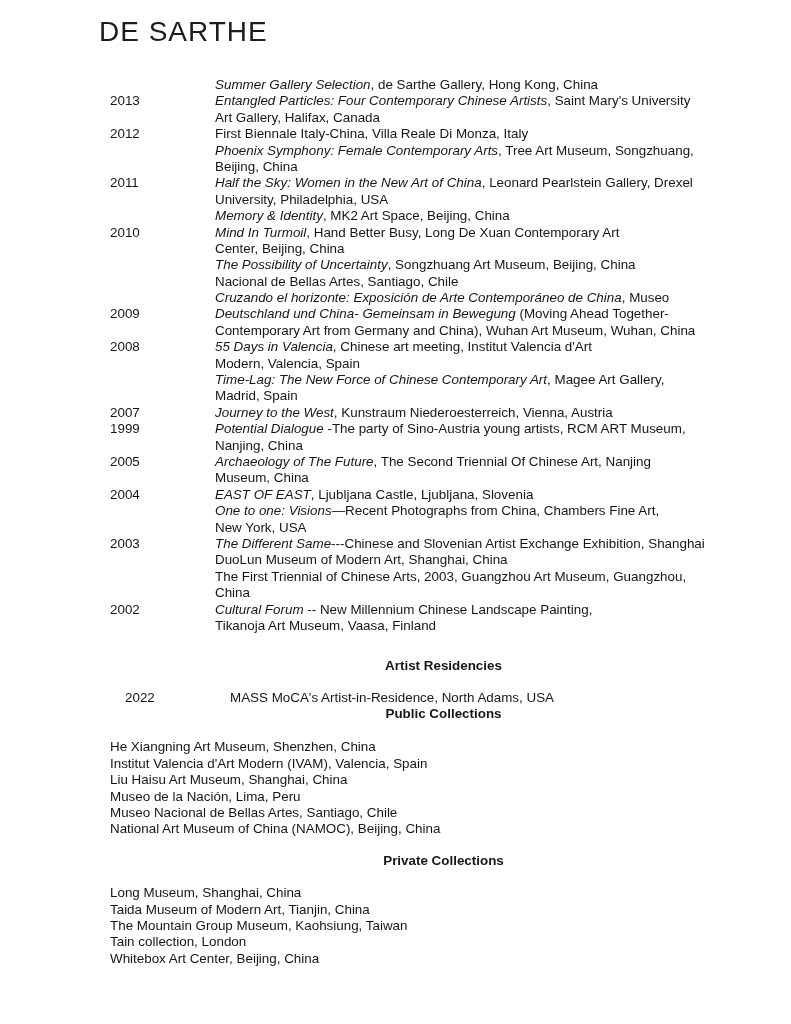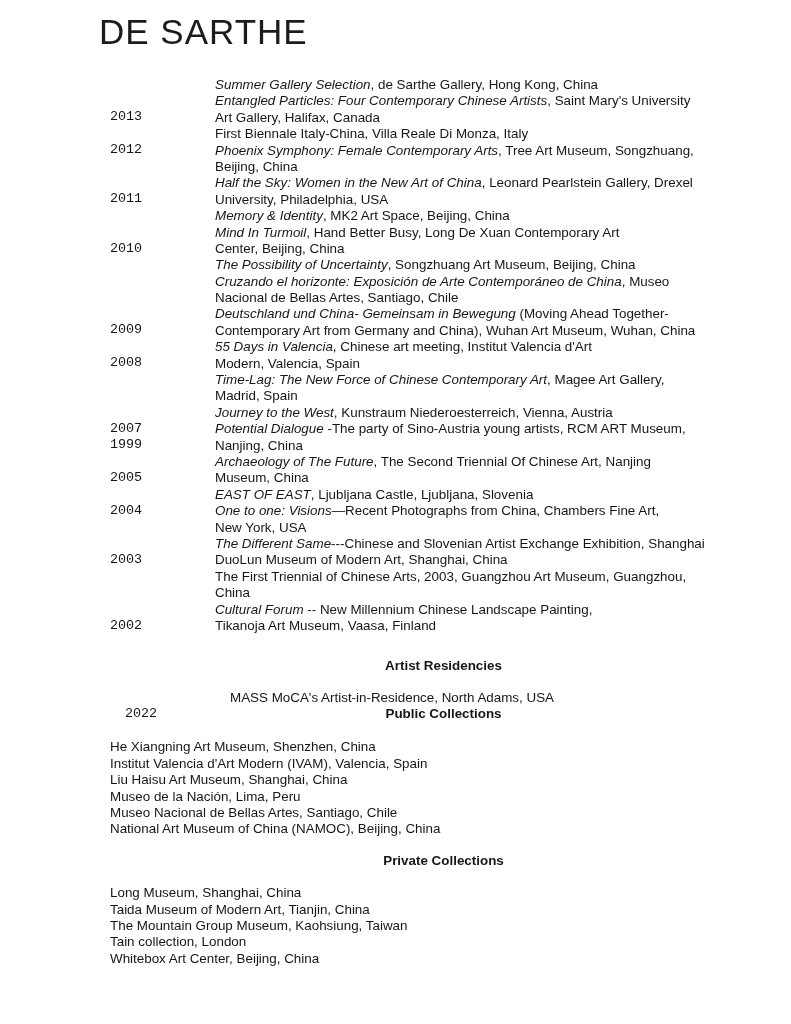--- a/index.html
+++ b/index.html
@@ -11,35 +11,35 @@
     font-family: "Liberation Sans", sans-serif;
     font-size: 13.4px;
     line-height: 16.4px;
     color: #161616;
     overflow: hidden;
   }
   .logo {
     position: absolute;
     left: 99px;
     top: 15px;
-    font-size: 35px;
+    font-size: 28px;
     line-height: 33px;
     font-weight: 400;
     letter-spacing: 1px;
     color: #1c1c1c;
     white-space: nowrap;
   }
   .content {
     position: absolute;
     left: 0;
     top: 77px;
     width: 777px;
   }
   .exh-row { position: relative; padding-left: 215px; }
-  .exh-row .year { position: absolute; left: 110px; top: 16px; font-family: Liberation Mono, monospace; }
+  .exh-row .year { position: absolute; left: 110px; top: 0; }
   .line { white-space: nowrap; height: 16.4px; }
   .it { font-style: italic; }
   .heading {
     font-weight: bold;
     margin-left: 110px;
     height: 16.4px;
     white-space: nowrap;
     text-align: center;
   }
   #res-heading  { margin-top: 24px; }
@@ -87,22 +87,22 @@
           <span class="year">2010</span>
           <div class="line"><span class="it">Mind In Turmoil</span><span>, Hand Better Busy, Long De Xuan Contemporary Art</span></div>
           <div class="line"><span>Center, Beijing, China</span></div>
         </div>
         <div class="exh-row">
           <span class="year"></span>
           <div class="line"><span class="it">The Possibility of Uncertainty</span><span>, Songzhuang Art Museum, Beijing, China</span></div>
         </div>
         <div class="exh-row">
           <span class="year"></span>
+          <div class="line"><span>Nacional de Bellas Artes, Santiago, Chile</span></div>
           <div class="line"><span class="it">Cruzando el horizonte: Exposición de Arte Contemporáneo de China</span><span>, Museo</span></div>
-          <div class="line"><span>Nacional de Bellas Artes, Santiago, Chile</span></div>
         </div>
         <div class="exh-row">
           <span class="year">2009</span>
           <div class="line"><span class="it">Deutschland und China- Gemeinsam in Bewegung</span><span> (Moving Ahead Together-</span></div>
           <div class="line"><span>Contemporary Art from Germany and China), Wuhan Art Museum, Wuhan, China</span></div>
         </div>
         <div class="exh-row">
           <span class="year">2008</span>
           <div class="line"><span class="it">55 Days in Valencia</span><span>, Chinese art meeting, Institut Valencia d'Art</span></div>
           <div class="line"><span>Modern, Valencia, Spain</span></div>

